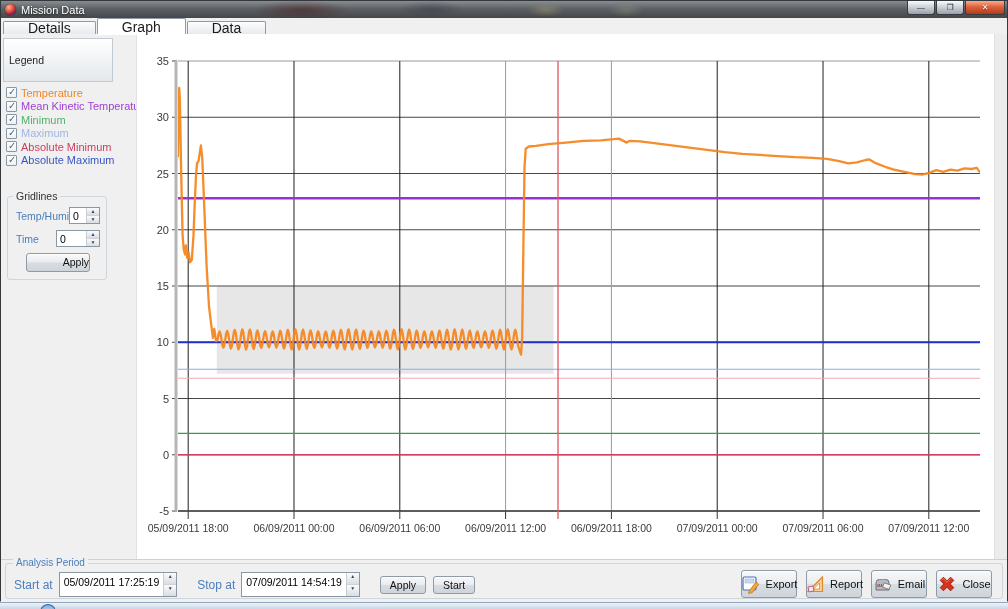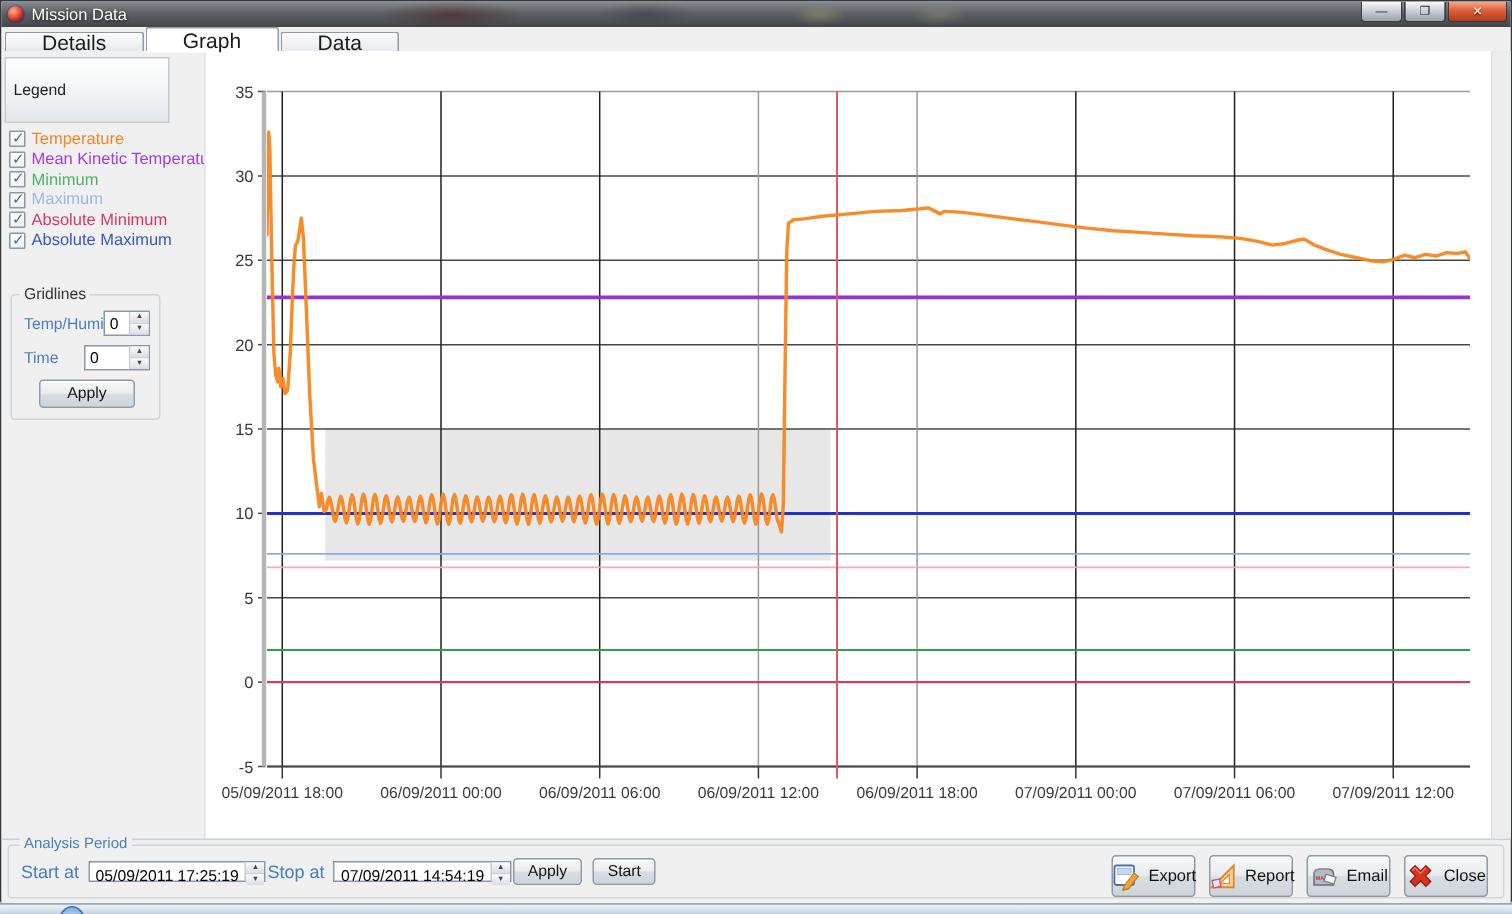--- a/index.html
+++ b/index.html
@@ -39,34 +39,34 @@
   .legend-label{font-size:11px;white-space:nowrap}
   .gridbox{position:absolute;left:6px;top:162px;width:100px;border:1px solid #cfd6db;border-radius:3px;padding:10px 6px 7px 8px}
   .gridbox-title{position:absolute;top:-7px;left:5px;background:#f0f0f0;font-size:10.5px;color:#333;padding:0 3px}
   .grid-row{display:flex;align-items:center;justify-content:space-between;margin-bottom:6px}
   .grid-label{font-size:10.5px;color:#4a7ebb}
   .spin{display:flex;border:1px solid #8a98a5;background:#fff;height:17px;width:44px}
   .spin-val{flex:1;font-size:10.5px;padding:2px 0 0 3px}
   .spin-btns{width:13px;border-left:1px solid #c5ccd2;display:flex;flex-direction:column}
   .spin-btns span{flex:1;font-size:5px;line-height:7px;text-align:center;color:#445;background:linear-gradient(#fbfbfc,#d9dee3)}
   .spin-btns span:first-child{border-bottom:1px solid #cdd3d8}
-  .btn{border:1px solid #8e9aa5;border-radius:3px;color:#111;font-size:10.5px;text-align:center;
+  .btn{border:1px solid #8e9aa5;border-radius:3px;color:#111;font-size:10.5px;text-align:right;
     background:linear-gradient(#f7f8f9,#e9ecef 48%,#d8dde2 52%,#ced4da);box-shadow:inset 0 1px 0 #fff}
   .apply-small{display:block;margin:2px auto 0;width:64px;height:19px;line-height:17px}
   
   .chart-panel{flex:1;background:#fff;position:relative;border-left:1px solid #e2e2e2}
   .chart-panel svg{position:absolute;left:0;top:0}
   .right-strip{position:absolute;right:0;top:0;width:13px;height:100%;background:#ececec;border-left:1px solid #dfdfdf;z-index:2}
   
   .bottombar{height:43px;background:#f0f0f0;border-top:1px solid #cbd1d6;position:relative}
   .analysis-box{position:absolute;left:4px;right:4px;top:3px;bottom:3px;border:1px solid #cfd6db;border-radius:3px}
   .analysis-title{position:absolute;top:-7px;left:7px;background:#f0f0f0;color:#4a7ebb;font-size:10px;padding:0 3px;white-space:nowrap}
   .analysis-content{position:absolute;left:8px;top:8px;display:flex;align-items:center}
   .a-label{font-size:12px;color:#4a7ebb;margin-right:6px;white-space:nowrap}
-  .dtinput{display:flex;border:1px solid #8a98a5;background:#fff;height:14px;margin-right:1px}
+  .dtinput{display:flex;border:1px solid #8a98a5;background:#fff;height:25px;margin-right:20px}
   .dt-val{font-size:10.5px;padding:3px 4px 0 4px;white-space:nowrap}
   .mini-btn{height:18px;line-height:16px;margin-right:7px;padding:0 9px}
   .actions{position:absolute;right:10px;top:6px;display:flex;gap:9px}
   .action-btn{width:56px;height:28px;display:flex;align-items:center;justify-content:center;gap:5px;font-size:11px}
   .action-btn svg{flex:0 0 auto}
   
   .sliver{position:absolute;left:0;top:602px;width:1008px;height:7px;background:linear-gradient(#eef3f8,#c9d6e4);border-top:1px solid #93a7bc}
   .sliver-orb{position:absolute;left:39px;top:1px;width:18px;height:11px;border:1px solid #3a6ea5;border-bottom:none;
     border-radius:50% 50% 0 0/100% 100% 0 0;background:radial-gradient(circle at 50% 110%, #e8f1fb, #6d9cd6)}
 </style>

